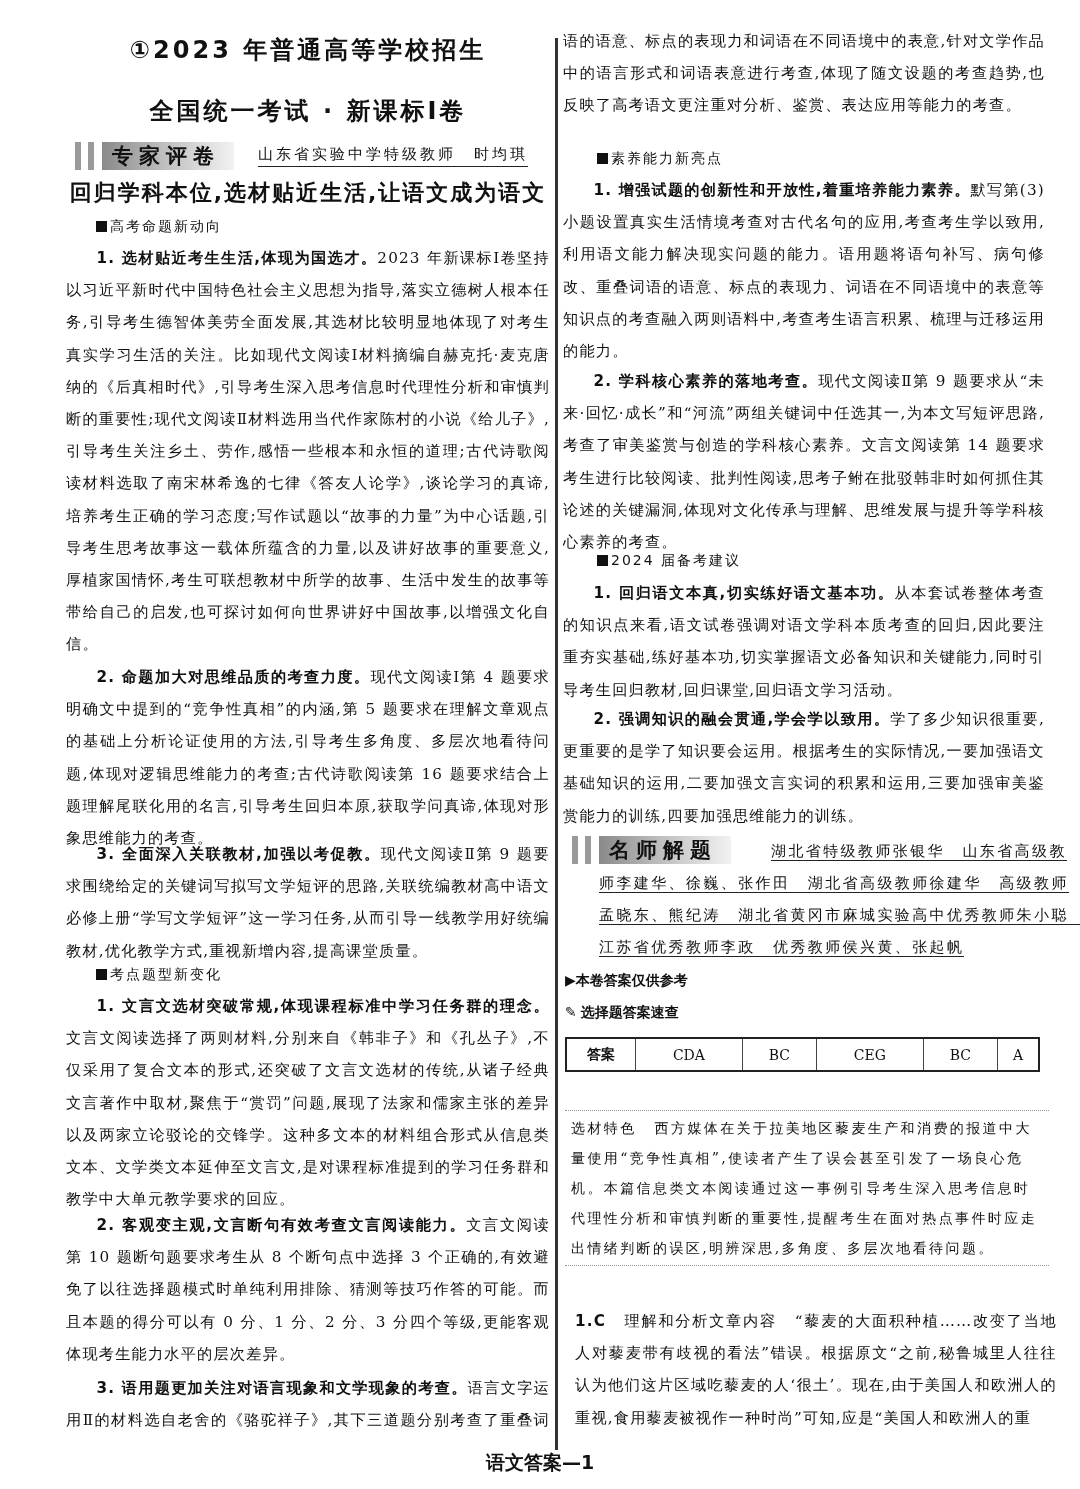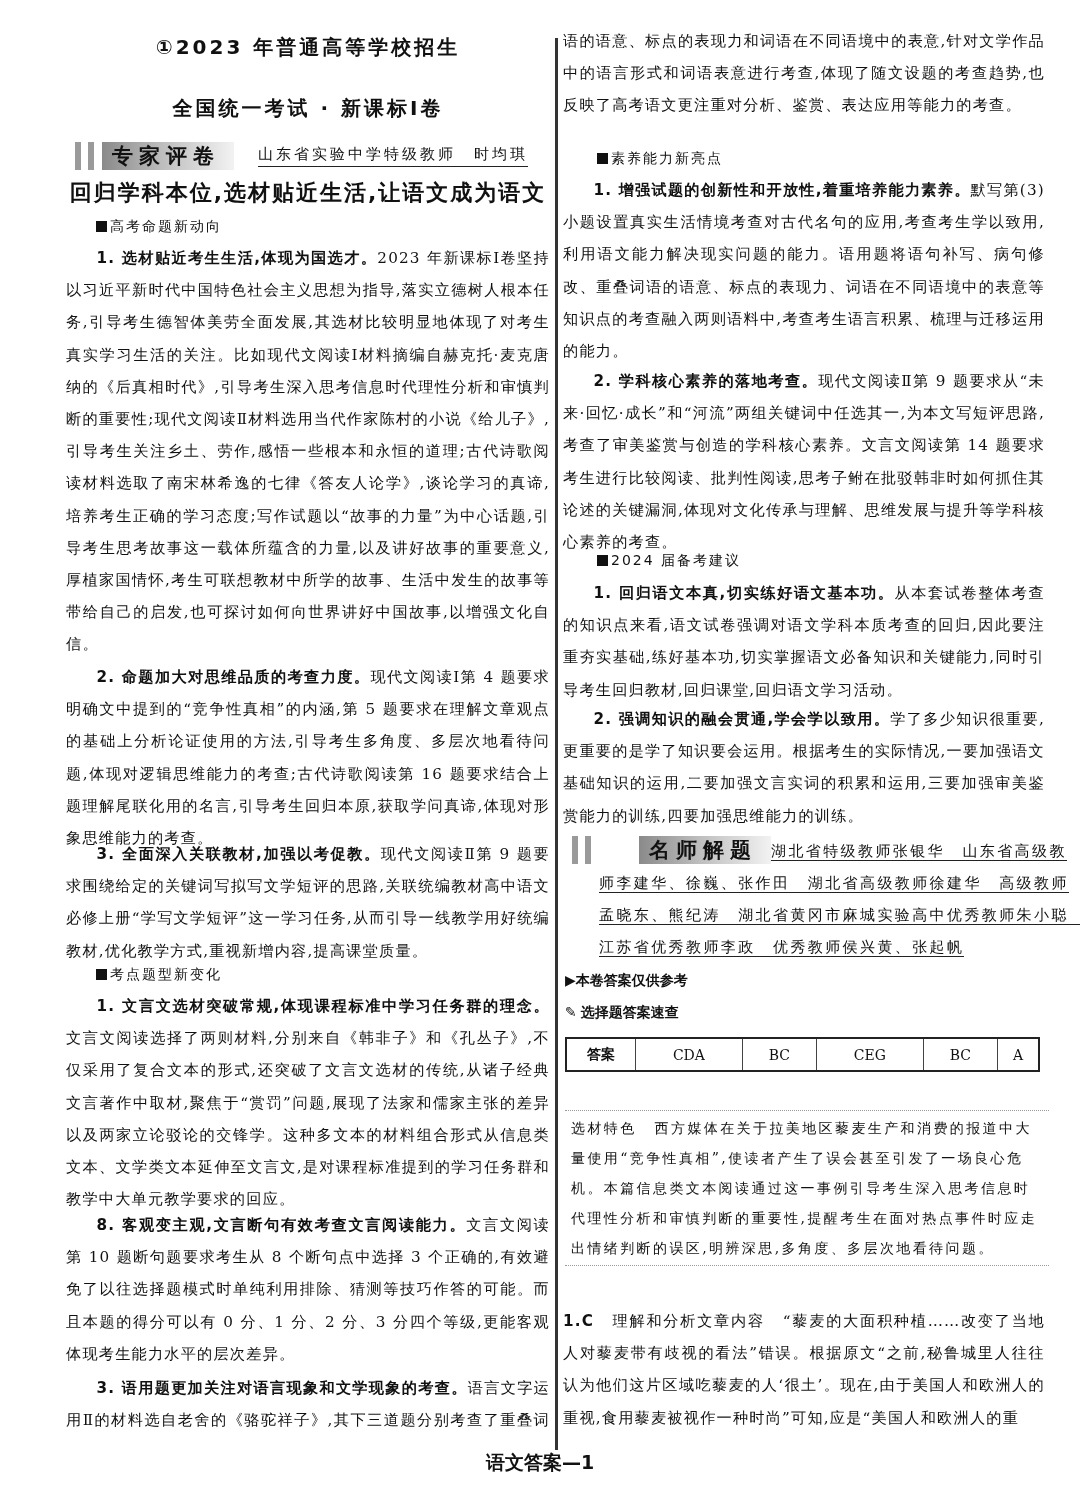--- a/index.html
+++ b/index.html
@@ -1,21 +1,21 @@
 <!DOCTYPE html>
 <html><head>
 <meta charset="utf-8">
 <style>
   html,body{margin:0;padding:0;background:#fff;}
   body{width:1080px;height:1489px;position:relative;overflow:hidden;color:#111;
        font-family:"DejaVu Serif","Liberation Serif",serif;}
   .left{left:66px;width:484px;}
   .right{left:563px;width:482px;}
   .divider{position:absolute;left:555px;top:38px;width:3px;height:1412px;background:#333;}
-  .title{position:absolute;left:66px;width:484px;text-align:center;font-family:"DejaVu Sans","Liberation Sans",sans-serif;font-weight:bold;font-size:20px;letter-spacing:3px;}
+  .title{position:absolute;left:66px;width:484px;text-align:center;font-family:"DejaVu Sans","Liberation Sans",sans-serif;font-weight:bold;font-size:24px;letter-spacing:3px;}
   .t1{top:34px;}
   .t2{top:95px;}
   .banner{position:absolute;height:30px;display:flex;align-items:center;padding-left:9px;}
   .bars{display:flex;gap:7px;margin-right:8px;}
   .bars span{display:block;width:6px;height:28px;background:#9a9a9a;}
   .badge{height:28px;padding:0 14px 0 10px;display:flex;align-items:center;
          background:linear-gradient(90deg,#8a8a8a 0%,#bdbdbd 45%,#f2f2f2 100%);
          font-family:"DejaVu Sans","Liberation Sans",sans-serif;font-weight:bold;font-size:21px;letter-spacing:6px;color:#111;}
   .byline{font-family:"DejaVu Serif","Liberation Serif",serif;font-size:15px;letter-spacing:3px;border-bottom:1.5px solid #222;padding-bottom:2px;white-space:nowrap;}
   .headline{position:absolute;left:66px;width:484px;top:178px;text-align:center;font-family:"DejaVu Sans","Liberation Sans",sans-serif;font-weight:bold;font-size:22px;letter-spacing:2px;}
@@ -54,38 +54,38 @@
 
 <div class="sec" style="left:96px;top:218px;"><span class="sq"></span><span>高考命题新动向</span></div>
 
 <div class="para left indent" style="top:242px;"><span class="lead">1. 选材贴近考生生活,体现为国选才。</span><span>2023 年新课标Ⅰ卷坚持以习近平新时代中国特色社会主义思想为指导,落实立德树人根本任务,引导考生德智体美劳全面发展,其选材比较明显地体现了对考生真实学习生活的关注。比如现代文阅读Ⅰ材料摘编自赫克托·麦克唐纳的《后真相时代》,引导考生深入思考信息时代理性分析和审慎判断的重要性;现代文阅读Ⅱ材料选用当代作家陈村的小说《给儿子》,引导考生关注乡土、劳作,感悟一些根本和永恒的道理;古代诗歌阅读材料选取了南宋林希逸的七律《答友人论学》,谈论学习的真谛,培养考生正确的学习态度;写作试题以“故事的力量”为中心话题,引导考生思考故事这一载体所蕴含的力量,以及讲好故事的重要意义,厚植家国情怀,考生可联想教材中所学的故事、生活中发生的故事等带给自己的启发,也可探讨如何向世界讲好中国故事,以增强文化自信。</span></div>
 <div class="para left indent" style="top:661px;"><span class="lead">2. 命题加大对思维品质的考查力度。</span><span>现代文阅读Ⅰ第 4 题要求明确文中提到的“竞争性真相”的内涵,第 5 题要求在理解文章观点的基础上分析论证使用的方法,引导考生多角度、多层次地看待问题,体现对逻辑思维能力的考查;古代诗歌阅读第 16 题要求结合上题理解尾联化用的名言,引导考生回归本原,获取学问真谛,体现对形象思维能力的考查。</span></div>
 <div class="para left indent" style="top:838px;"><span class="lead">3. 全面深入关联教材,加强以考促教。</span><span>现代文阅读Ⅱ第 9 题要求围绕给定的关键词写拟写文学短评的思路,关联统编教材高中语文必修上册“学写文学短评”这一学习任务,从而引导一线教学用好统编教材,优化教学方式,重视新增内容,提高课堂质量。</span></div>
 
 <div class="sec" style="left:96px;top:966px;"><span class="sq"></span><span>考点题型新变化</span></div>
 
 <div class="para left indent" style="top:990px;"><span class="lead">1. 文言文选材突破常规,体现课程标准中学习任务群的理念。</span><span>文言文阅读选择了两则材料,分别来自《韩非子》和《孔丛子》,不仅采用了复合文本的形式,还突破了文言文选材的传统,从诸子经典文言著作中取材,聚焦于“赏罚”问题,展现了法家和儒家主张的差异以及两家立论驳论的交锋学。这种多文本的材料组合形式从信息类文本、文学类文本延伸至文言文,是对课程标准提到的学习任务群和教学中大单元教学要求的回应。</span></div>
-<div class="para left indent" style="top:1209px;"><span class="lead">8. 客观变主观,文言断句有效考查文言阅读能力。</span><span>文言文阅读第 10 题断句题要求考生从 8 个断句点中选择 3 个正确的,有效避免了以往选择题模式时单纯利用排除、猜测等技巧作答的可能。而且本题的得分可以有 0 分、1 分、2 分、3 分四个等级,更能客观体现考生能力水平的层次差异。</span></div>
+<div class="para left indent" style="top:1209px;"><span class="lead">2. 客观变主观,文言断句有效考查文言阅读能力。</span><span>文言文阅读第 10 题断句题要求考生从 8 个断句点中选择 3 个正确的,有效避免了以往选择题模式时单纯利用排除、猜测等技巧作答的可能。而且本题的得分可以有 0 分、1 分、2 分、3 分四个等级,更能客观体现考生能力水平的层次差异。</span></div>
 <div class="para left indent" style="top:1372px;height:66px;overflow:hidden;"><span class="lead">3. 语用题更加关注对语言现象和文学现象的考查。</span><span>语言文字运用Ⅱ的材料选自老舍的《骆驼祥子》,其下三道题分别考查了重叠词语的语意、标点的表现力和词语在不同语境中的表意,针对文学作品中的语言形式和词语表意进行考查,体现了随文设题的考查趋势,也反映了高考语文更注重对分析、鉴赏、表达应用等能力的考查。</span></div>
 
 <div class="para right" style="top:25px;height:97px;overflow:hidden;">
     <span style="display:block;text-indent:0;">语的语意、标点的表现力和词语在不同语境中的表意,针对文学作品中的语言形式和词语表意进行考查,体现了随文设题的考查趋势,也反映了高考语文更注重对分析、鉴赏、表达应用等能力的考查。</span>
   </div>
 
 <div class="sec" style="left:597px;top:150px;"><span class="sq"></span><span>素养能力新亮点</span></div>
 
 <div class="para right indent" style="top:174px;"><span class="lead">1. 增强试题的创新性和开放性,着重培养能力素养。</span><span>默写第(3)小题设置真实生活情境考查对古代名句的应用,考查考生学以致用,利用语文能力解决现实问题的能力。语用题将语句补写、病句修改、重叠词语的语意、标点的表现力、词语在不同语境中的表意等知识点的考查融入两则语料中,考查考生语言积累、梳理与迁移运用的能力。</span></div>
 <div class="para right indent" style="top:365px;"><span class="lead">2. 学科核心素养的落地考查。</span><span>现代文阅读Ⅱ第 9 题要求从“未来·回忆·成长”和“河流”两组关键词中任选其一,为本文写短评思路,考查了审美鉴赏与创造的学科核心素养。文言文阅读第 14 题要求考生进行比较阅读、批判性阅读,思考子鲋在批驳韩非时如何抓住其论述的关键漏洞,体现对文化传承与理解、思维发展与提升等学科核心素养的考查。</span></div>
 
 <div class="sec" style="left:597px;top:552px;"><span class="sq"></span><span>2024 届备考建议</span></div>
 
 <div class="para right indent" style="top:577px;"><span class="lead">1. 回归语文本真,切实练好语文基本功。</span><span>从本套试卷整体考查的知识点来看,语文试卷强调对语文学科本质考查的回归,因此要注重夯实基础,练好基本功,切实掌握语文必备知识和关键能力,同时引导考生回归教材,回归课堂,回归语文学习活动。</span></div>
 <div class="para right indent" style="top:703px;"><span class="lead">2. 强调知识的融会贯通,学会学以致用。</span><span>学了多少知识很重要,更重要的是学了知识要会运用。根据考生的实际情况,一要加强语文基础知识的运用,二要加强文言实词的积累和运用,三要加强审美鉴赏能力的训练,四要加强思维能力的训练。</span></div>
 
-<div class="banner" style="left:563px;top:835px;gap:40px;">
+<div class="banner" style="left:563px;top:835px;">
   <div class="bars">
       <span></span>
       <span></span>
     </div>
   <div class="badge">名师解题</div>
 </div>
 <div class="tagline" style="left:563px;top:835px;width:480px;text-indent:172px;"><span>湖北省特级教师张银华　山东省高级教师李建华、徐巍、张作田　湖北省高级教师徐建华　高级教师孟晓东、熊纪涛　湖北省黄冈市麻城实验高中优秀教师朱小聪　江苏省优秀教师李政　优秀教师侯兴黄、张起帆</span></div>
 
 <div class="small-head" style="left:565px;top:972px;">▶本卷答案仅供参考</div>
 <div class="small-head" style="left:565px;top:1004px;"><span style="display:inline-block;margin-right:4px;">✎</span><span>选择题答案速查</span></div>
@@ -98,15 +98,15 @@
     <td>BC</td>
     <td>CEG</td>
     <td>BC</td>
     <td>A</td>
   </tr>
 </tbody>
   </table>
 
 <div class="boxed"><span>选材特色</span><span style="display:inline-block;width:18px;"></span><span>西方媒体在关于拉美地区藜麦生产和消费的报道中大量使用“竞争性真相”,使读者产生了误会甚至引发了一场良心危机。本篇信息类文本阅读通过这一事例引导考生深入思考信息时代理性分析和审慎判断的重要性,提醒考生在面对热点事件时应走出情绪判断的误区,明辨深思,多角度、多层次地看待问题。</span></div>
 
-<div class="para right" style="top:1305px;height:128px;overflow:hidden;"><span class="lead">1.C</span><span style="display:inline-block;width:18px;"></span><span>理解和分析文章内容</span><span style="display:inline-block;width:18px;"></span><span>“藜麦的大面积种植……改变了当地人对藜麦带有歧视的看法”错误。根据原文“之前,秘鲁城里人往往认为他们这片区域吃藜麦的人‘很土’。现在,由于美国人和欧洲人的重视,食用藜麦被视作一种时尚”可知,应是“美国人和欧洲人的重</span></div>
+<div class="para right" style="top:1305px;height:128px;overflow:hidden;margin-left:12px;"><span class="lead">1.C</span><span style="display:inline-block;width:18px;"></span><span>理解和分析文章内容</span><span style="display:inline-block;width:18px;"></span><span>“藜麦的大面积种植……改变了当地人对藜麦带有歧视的看法”错误。根据原文“之前,秘鲁城里人往往认为他们这片区域吃藜麦的人‘很土’。现在,由于美国人和欧洲人的重视,食用藜麦被视作一种时尚”可知,应是“美国人和欧洲人的重</span></div>
 
 <div class="footer">语文答案—1</div>
 
 </body></html>

